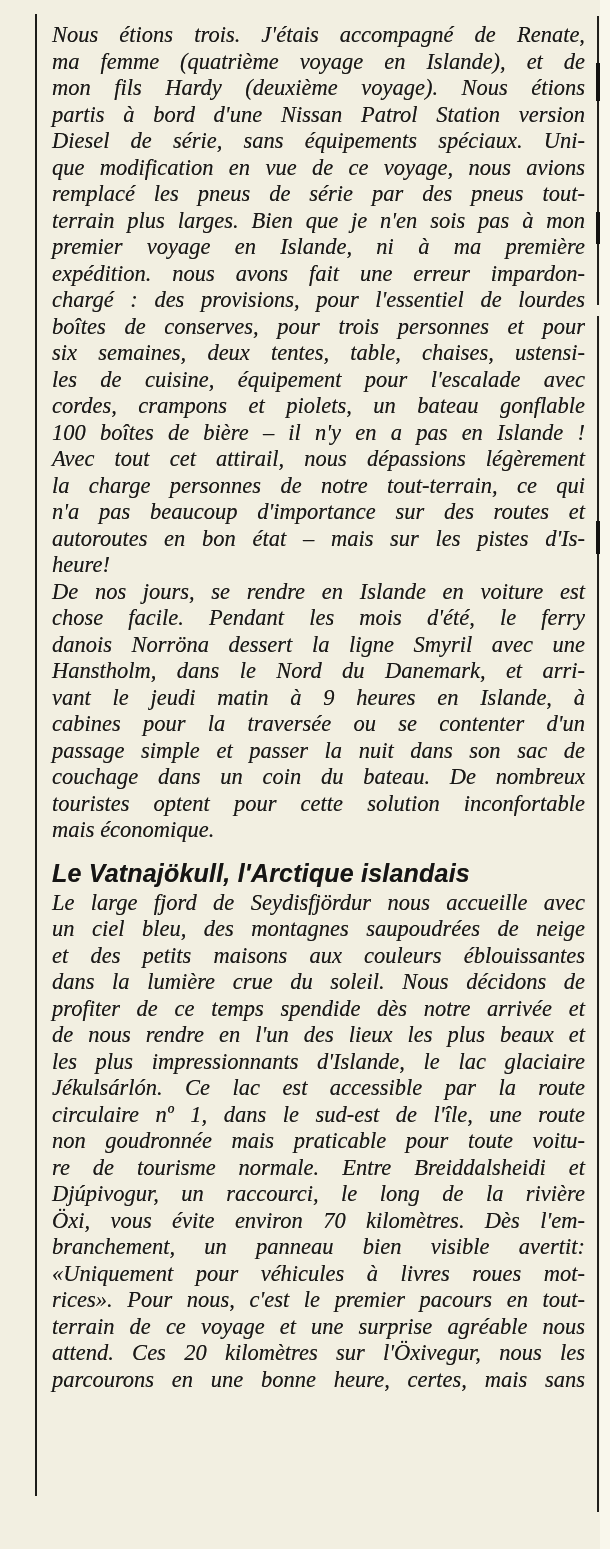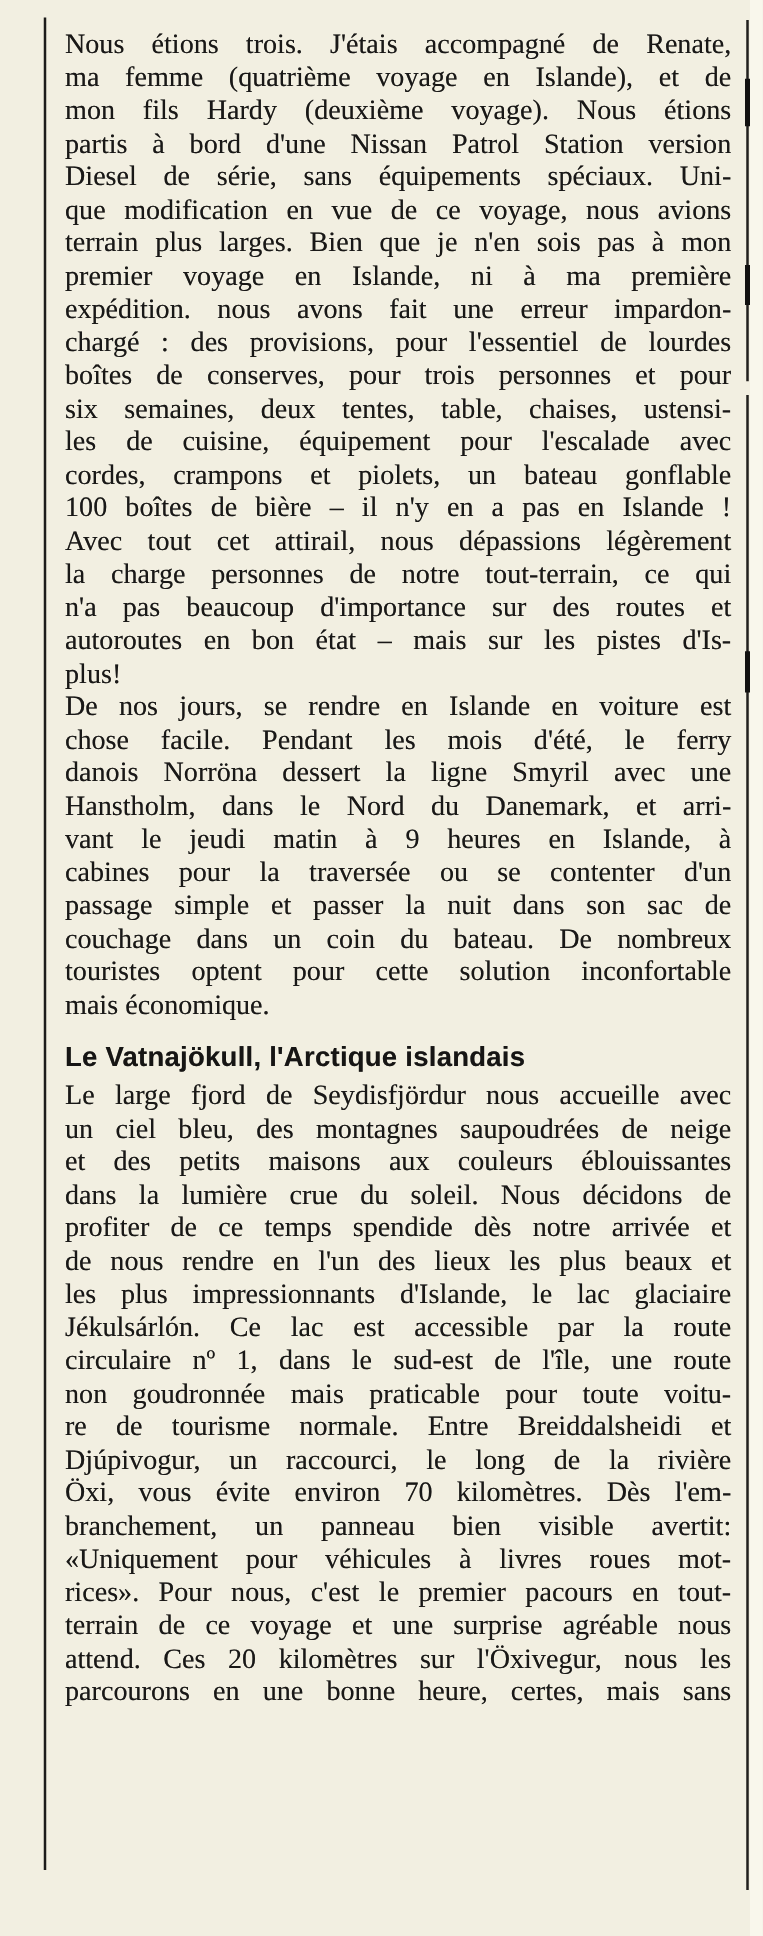--- a/index.html
+++ b/index.html
@@ -40,32 +40,33 @@
   .rule-mark.m2 { top: 212px; height: 32px; }
   .rule-mark.m3 { top: 521px; height: 33px; }
   .article {
     position: absolute;
     left: 52px; top: 22px;
     width: 533px;
     color: #191817;
     font-size: 22.5px;
     line-height: 26.5px;
     text-shadow: 0 0 0.4px rgba(20,18,16,0.55);
+    font-style: italic;
   }
   .paragraph { margin: 0; }
   .line {
     text-align: justify;
     text-align-last: justify;
     white-space: normal;
   }
   .line-last { text-align-last: left; }
   .heading {
     font-family: "Liberation Sans", sans-serif;
     font-weight: 700;
-    font-size: 22px;
+    font-size: 25px;
     line-height: 30px;
     margin: 14px 0 2px 0;
     letter-spacing: 0.2px;
     color: #161514;
   }
 </style>
 </head>
 <body>
 
 <div class="page">
@@ -77,34 +78,35 @@
   <div class="rule-mark m2"></div>
   <div class="rule-mark m3"></div>
   <div class="article">
       <div class="paragraph">
         <div class="line">Nous étions trois. J'étais accompagné de Renate,</div>
         <div class="line">ma femme (quatrième voyage en Islande), et de</div>
         <div class="line">mon fils Hardy (deuxième voyage). Nous étions</div>
         <div class="line">partis à bord d'une Nissan Patrol Station version</div>
         <div class="line">Diesel de série, sans équipements spéciaux. Uni-</div>
         <div class="line">que modification en vue de ce voyage, nous avions</div>
+        <div class="line">remplacé les pneus de série par des pneus tout-</div>
         <div class="line">terrain plus larges. Bien que je n'en sois pas à mon</div>
         <div class="line">premier voyage en Islande, ni à ma première</div>
         <div class="line">expédition. nous avons fait une erreur impardon-</div>
         <div class="line">chargé : des provisions, pour l'essentiel de lourdes</div>
         <div class="line">boîtes de conserves, pour trois personnes et pour</div>
         <div class="line">six semaines, deux tentes, table, chaises, ustensi-</div>
         <div class="line">les de cuisine, équipement pour l'escalade avec</div>
         <div class="line">cordes, crampons et piolets, un bateau gonflable</div>
         <div class="line">100 boîtes de bière – il n'y en a pas en Islande !</div>
         <div class="line">Avec tout cet attirail, nous dépassions légèrement</div>
         <div class="line">la charge personnes de notre tout-terrain, ce qui</div>
         <div class="line">n'a pas beaucoup d'importance sur des routes et</div>
         <div class="line">autoroutes en bon état – mais sur les pistes d'Is-</div>
-        <div class="line line-last">plus!</div>
+        <div class="line line-last">heure!</div>
       </div>
       <div class="paragraph">
         <div class="line">De nos jours, se rendre en Islande en voiture est</div>
         <div class="line">chose facile. Pendant les mois d'été, le ferry</div>
         <div class="line">danois Norröna dessert la ligne Smyril avec une</div>
         <div class="line">Hanstholm, dans le Nord du Danemark, et arri-</div>
         <div class="line">vant le jeudi matin à 9 heures en Islande, à</div>
         <div class="line">cabines pour la traversée ou se contenter d'un</div>
         <div class="line">passage simple et passer la nuit dans son sac de</div>
         <div class="line">couchage dans un coin du bateau. De nombreux</div>

